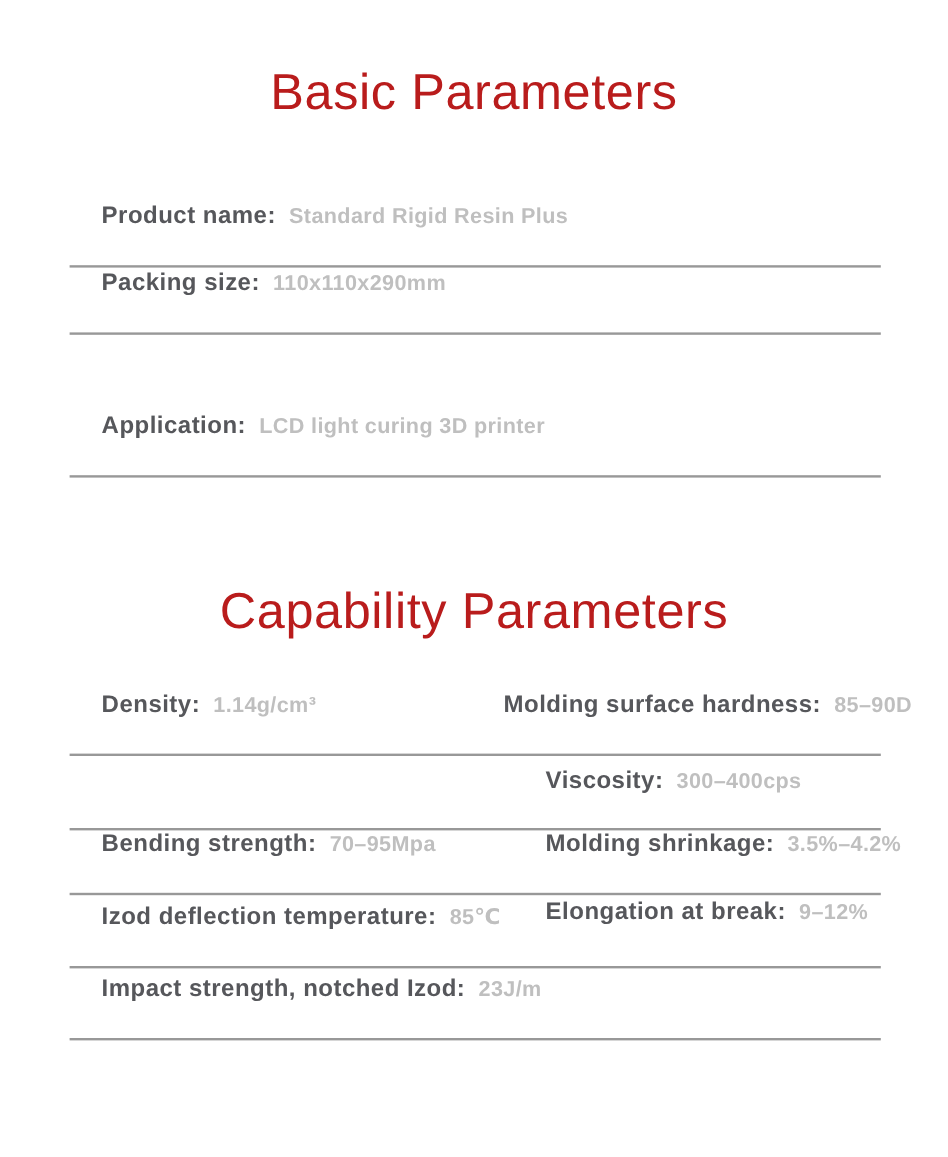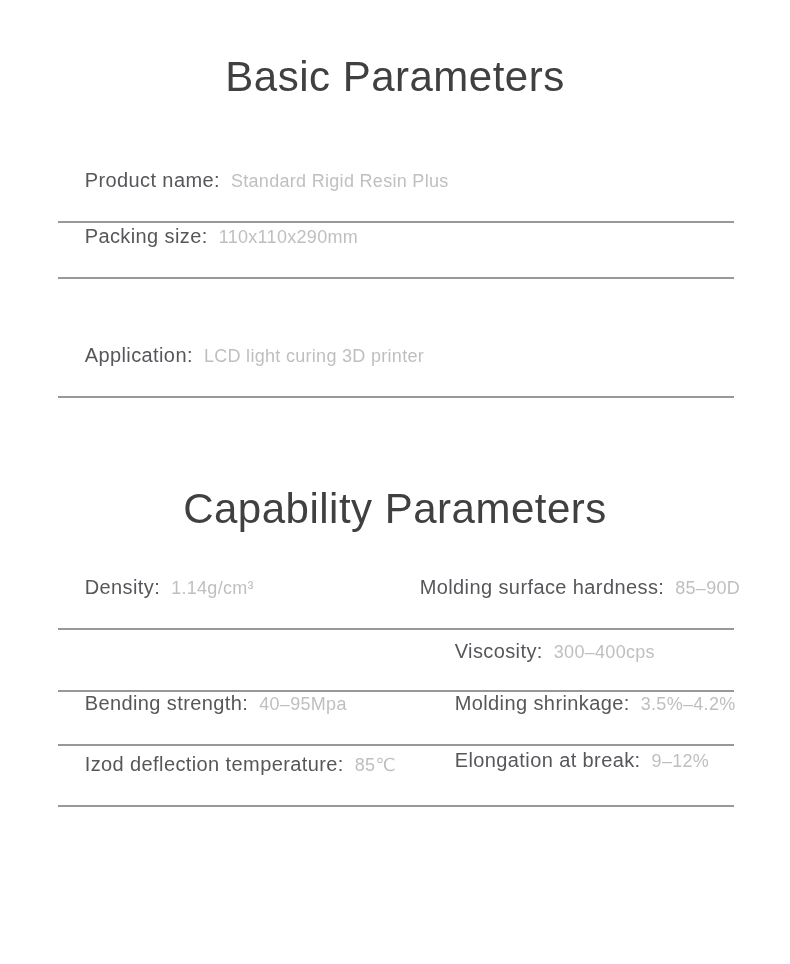--- a/index.html
+++ b/index.html
@@ -11,33 +11,34 @@
     overflow: hidden;
     font-family: "Liberation Sans", "DejaVu Sans", sans-serif;
   }
   .section-title {
     position: absolute;
     left: 0;
     width: 790px;
     text-align: center;
     font-size: 42px;
     font-weight: 400;
-    color: #404040;
+    color: #b91c1c;
     letter-spacing: 0.5px;
     line-height: 1;
     white-space: pre;
   }
   #title-basic { top: 56px; }
   #title-cap   { top: 488px; }
 
   .spec-row {
     position: absolute;
     left: 58px;
     width: 676px;
     border-bottom: 2px solid #989898;
+    font-weight: bold;
   }
   
   #b-r1 { top: 190px; height: 31px; }
   #b-r2 { top: 246px; height: 31px; }
   #b-r3 { top: 302px; height: 37px; }
   #b-r4 { top: 360px; height: 36px; }
   
   #c-r1 { top: 598px; height: 30px; }
   #c-r2 { top: 660px; height: 30px; }
   #c-r3 { top: 714px; height: 30px; }
@@ -109,30 +110,35 @@
   </div>
 
   <div class="spec-row" id="c-r2">
     <span class="cell c2-cap shift-down">
       <span class="spec-label">Viscosity:</span><span class="spec-value">300–400cps</span>
     </span>
   </div>
 
   <div class="spec-row" id="c-r3">
     <span class="cell c1">
-      <span class="spec-label">Bending strength:</span><span class="spec-value">40–95Mpa</span>
+      <span class="spec-label">Bending strength:</span><span class="spec-value">70–95Mpa</span>
     </span>
     <span class="cell c2-cap">
       <span class="spec-label">Molding shrinkage:</span><span class="spec-value">3.5%–4.2%</span>
     </span>
   </div>
 
   <div class="spec-row" id="c-r4">
     <span class="cell c1">
       <span class="spec-label">Izod deflection temperature:</span><span class="spec-value">85℃</span>
     </span>
     <span class="cell c2-cap shift-up">
       <span class="spec-label">Elongation at break:</span><span class="spec-value">9–12%</span>
     </span>
   </div>
 
+  <div class="spec-row" id="c-r5">
+    <span class="cell c1">
+      <span class="spec-label">Impact strength, notched Izod:</span><span class="spec-value">23J/m</span>
+    </span>
+  </div>
 
 </div>
 
 </body></html>

